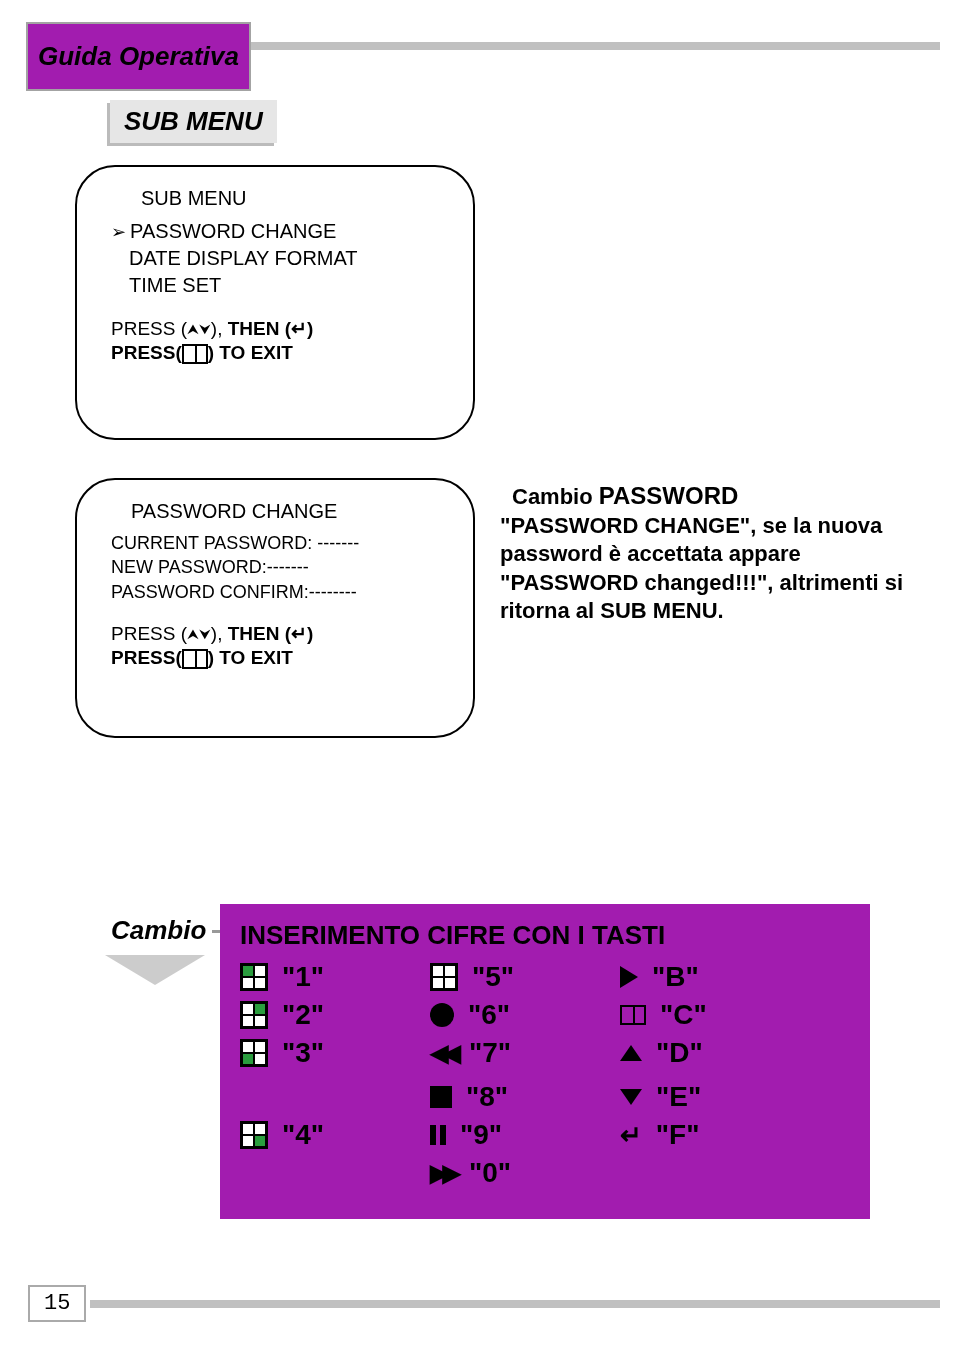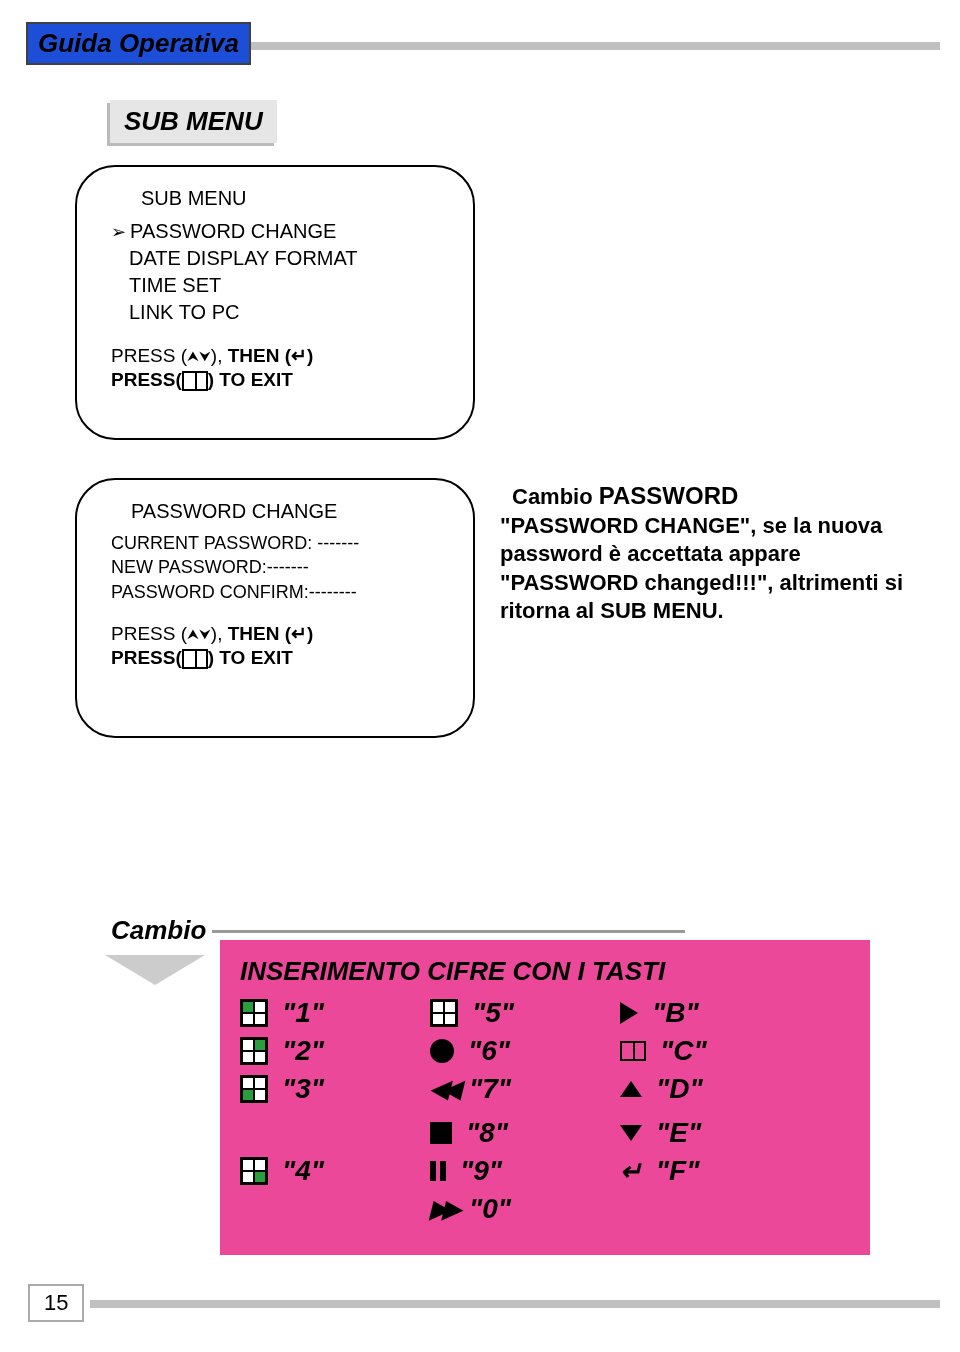--- a/index.html
+++ b/index.html
@@ -8,26 +8,26 @@
       height: 1352px;
       background: #fff;
       font-family: Arial, Helvetica, sans-serif;
       position: relative;
       color: #000;
     }
     .section-tab {
       position: absolute;
       top: 22px;
       left: 26px;
-      border: 2px solid #404040;
-      padding: 4px 10px;
+      border: 2px solid #a3a3a3;
+      padding: 17px 10px;
       font-size: 26px;
       font-weight: bold;
       font-style: italic;
-      background: #1d4ed8;
+      background: #a21caf;
     }
     .top-rule {
       position: absolute;
       top: 42px;
       left: 240px;
       right: 20px;
       height: 8px;
       background: #c0c0c0;
     }
     .submenu-label {
@@ -120,26 +120,25 @@
     .avviso-rule-top {
       position: absolute;
       top: 930px;
       left: 205px;
       width: 480px;
       height: 3px;
       background: #999;
     }
     .avviso-box {
       position: absolute;
-      top: 940px;
+      top: 904px;
       left: 220px;
       width: 650px;
-      background: #ec4899;
+      background: #a21caf;
       padding: 16px 20px 30px 20px;
-      font-style: italic;
     }
     .avviso-title {
       font-size: 26px;
       font-weight: bold;
       margin-bottom: 10px;
     }
     .key-grid {
       display: grid;
       grid-template-columns: 190px 190px 190px;
       row-gap: 6px;
@@ -175,20 +174,21 @@
     .dbl-right { font-size: 24px; font-weight: bold; letter-spacing: -6px; }
     .pause-icon { display: inline-flex; gap: 4px; }
     .pause-icon span { width: 6px; height: 20px; background: #000; display: inline-block; }
     .page-num-box {
       position: absolute;
       bottom: 30px;
       left: 28px;
       border: 2px solid #aaa;
       padding: 4px 14px;
       font-size: 22px;
+      font-family: Liberation Mono, monospace;
     }
     .bottom-rule {
       position: absolute;
       bottom: 44px;
       left: 90px;
       right: 20px;
       height: 8px;
       background: #c0c0c0;
     }
     .small-arrows {
@@ -202,21 +202,20 @@
 <div class="top-rule"></div>
 <div class="section-tab">Guida Operativa</div>
 
 <div class="submenu-label">SUB MENU</div>
 
 <div class="panel panel1">
   <div class="panel-title">SUB MENU</div>
   <div class="menu-line selected">PASSWORD CHANGE</div>
   <div class="menu-line" style="margin-left:28px">DATE DISPLAY FORMAT</div>
   <div class="menu-line" style="margin-left:28px">TIME  SET</div>
-  <div class="menu-line" style="margin-left:28px">LINK TO PC</div>
   <div class="press-line">
     <span>PRESS (</span><span class="small-arrows">⮝⮟</span><span>), </span><span class="bold">THEN (</span><span class="bold">↵</span><span class="bold">)</span>
   </div>
   <div class="press-line bold" style="margin-top:2px">
     <span>PRESS(</span><span class="book-icon icon-inline"></span><span>) TO EXIT</span>
   </div>
 </div>
 
 <div class="panel panel2">
   <div class="panel-title" style="margin-left:30px">PASSWORD CHANGE</div>

